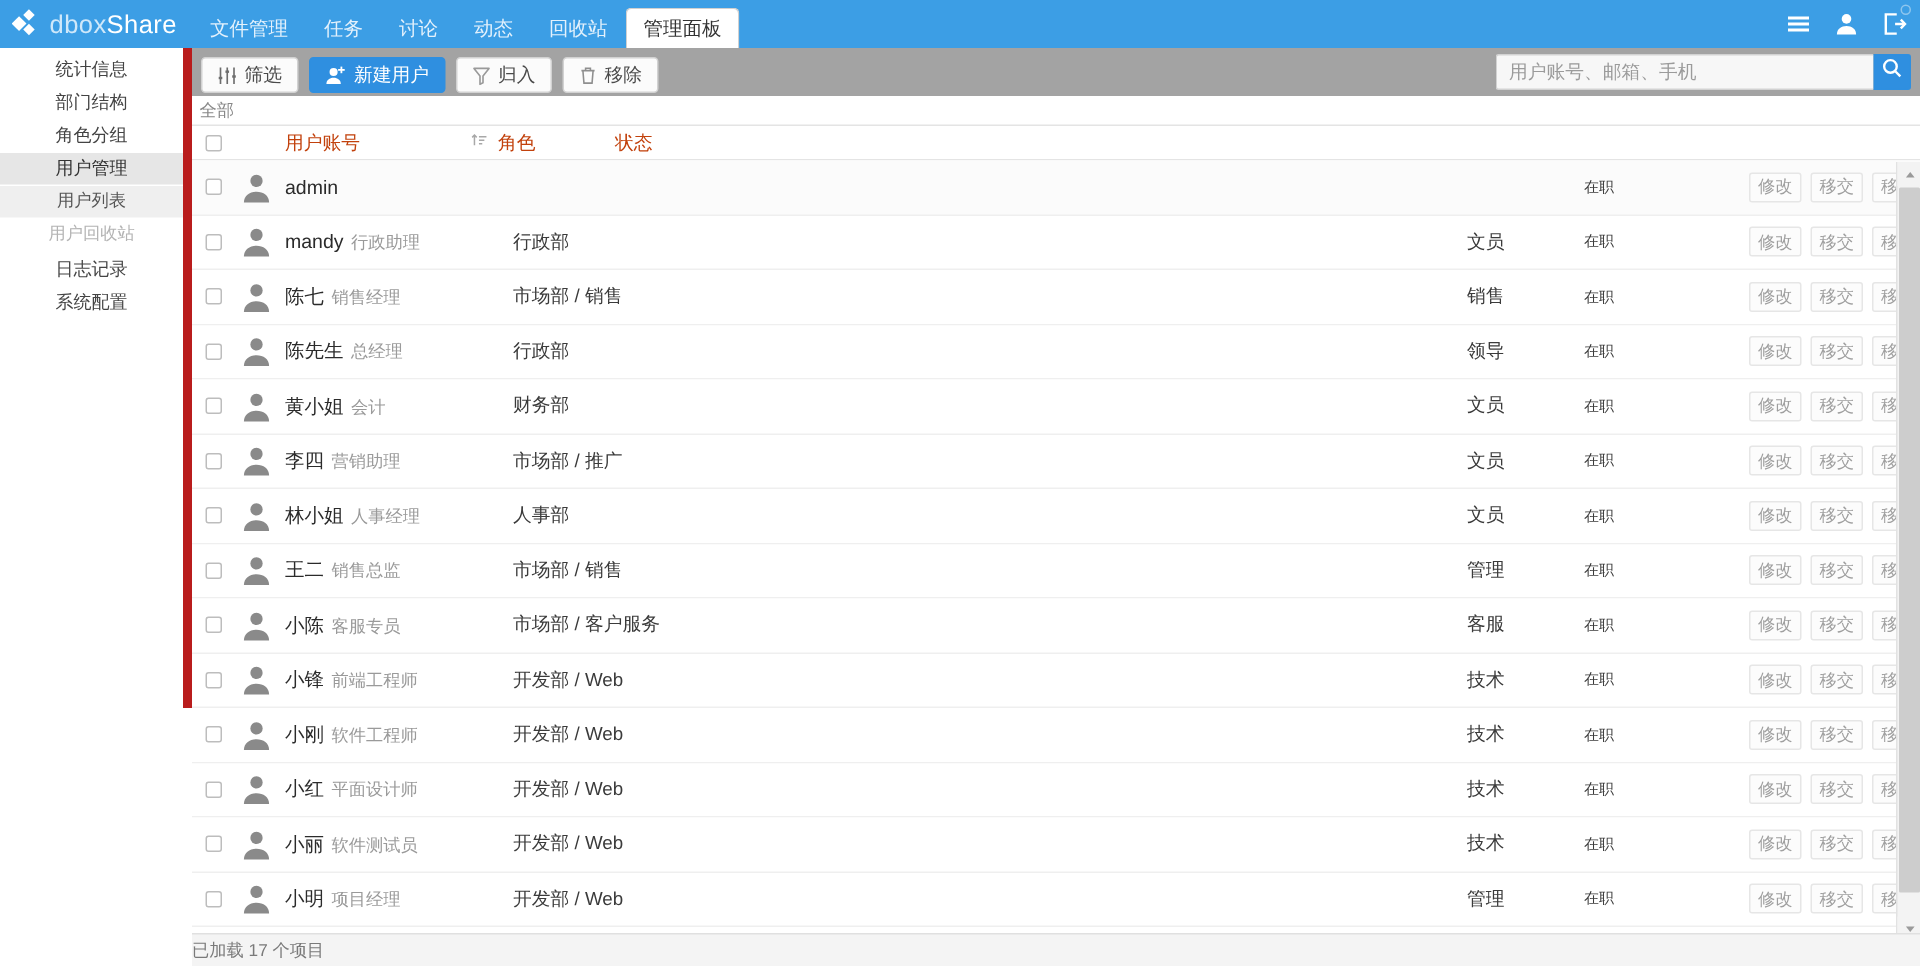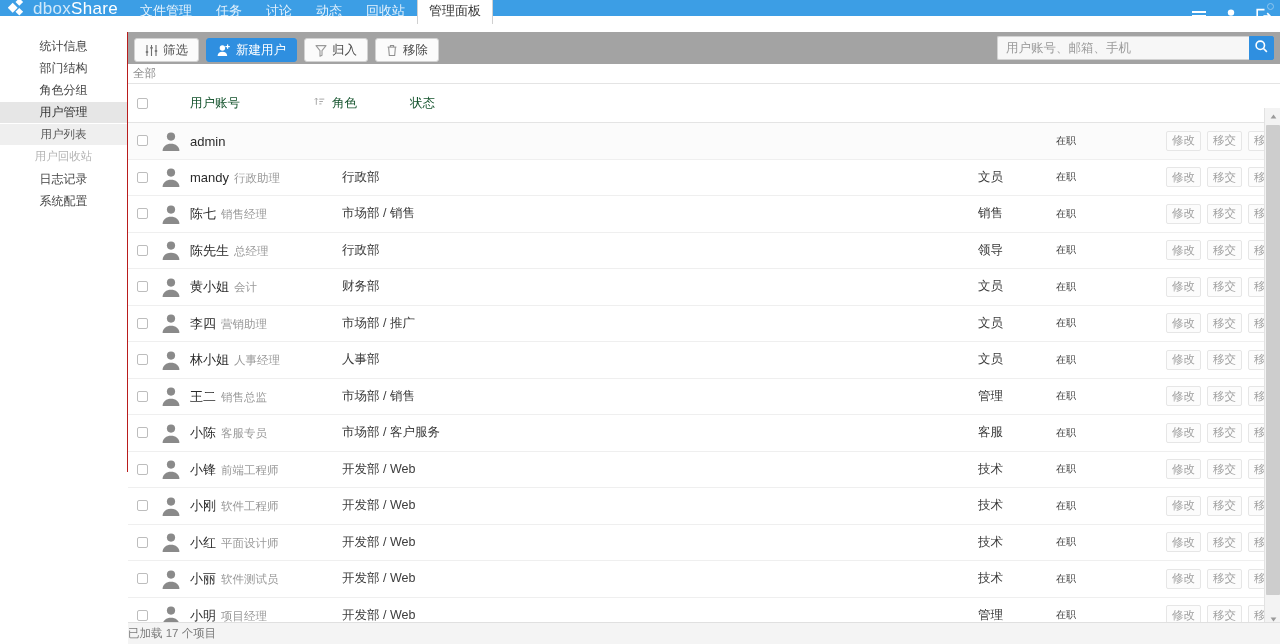--- a/index.html
+++ b/index.html
@@ -9,23 +9,23 @@
     overflow: hidden;
     font-family: "Liberation Sans", "DejaVu Sans", sans-serif;
     background: #ffffff;
     -webkit-font-smoothing: antialiased;
   }
   #app { position: relative; width: 1280px; height: 644px; }
 
   
   .topbar {
     position: absolute; top: 0; left: 0;
-    width: 1280px; height: 16px;
+    width: 1280px; height: 32px;
     background: #3c9ee5;
-    display: flex; align-items: center;
+    display: flex; align-items: flex-start;
   }
   .logo-wrap {
     width: 128px; height: 32px;
     display: flex; align-items: center; gap: 5px;
     padding-left: 8px;
   }
   .logo-mark { width: 20px; height: 20px; flex: 0 0 20px; position: relative; }
   .logo-text { font-size: 17px; letter-spacing: .3px; line-height: 1; }
   .logo-text .t1 { color: #cfe8fa; font-weight: 400; }
   .logo-text .t2 { color: #ffffff; font-weight: 400; }
@@ -53,21 +53,21 @@
   .dotmark {
     position: absolute; right: 6px; top: 3px;
     width: 7px; height: 7px; border: 1px solid #8ec6ee; border-radius: 50%;
   }
 
   
   .sidebar {
     position: absolute; left: 0; top: 32px;
     width: 128px; height: 440px;
     background: #ffffff;
-    border-right: 1px solid #b91c1c;
+    border-right: 6px solid #b91c1c;
     padding-top: 4px;
   }
   .side-item {
     height: 21px; line-height: 21px;
     font-size: 12px; color: #444444;
     text-align: center;
     cursor: pointer; white-space: nowrap;
     margin-bottom: 1px;
   }
   .side-item.active { background: #e6e6e6; color: #333333; }
@@ -131,26 +131,26 @@
     height: 19px;
     padding-left: 5px;
     display: flex; align-items: center;
     font-size: 11.5px; color: #888888;
   }
   .tabstrip .tab { cursor: pointer; }
 
   
   .tablehead {
     position: relative;
-    height: 40px;
+    height: 24px;
     border-top: 1px solid #e4e4e4;
     border-bottom: 1px solid #e4e4e4;
     background: #ffffff;
     display: flex; align-items: center;
-    font-size: 12.5px; color: #14532d;
+    font-size: 12.5px; color: #c2410c;
   }
   .rows-viewport {
     position: relative;
     height: 519px;
     overflow: hidden;
     background: #ffffff;
   }
   .row {
     position: relative;
     height: 36.5px;

